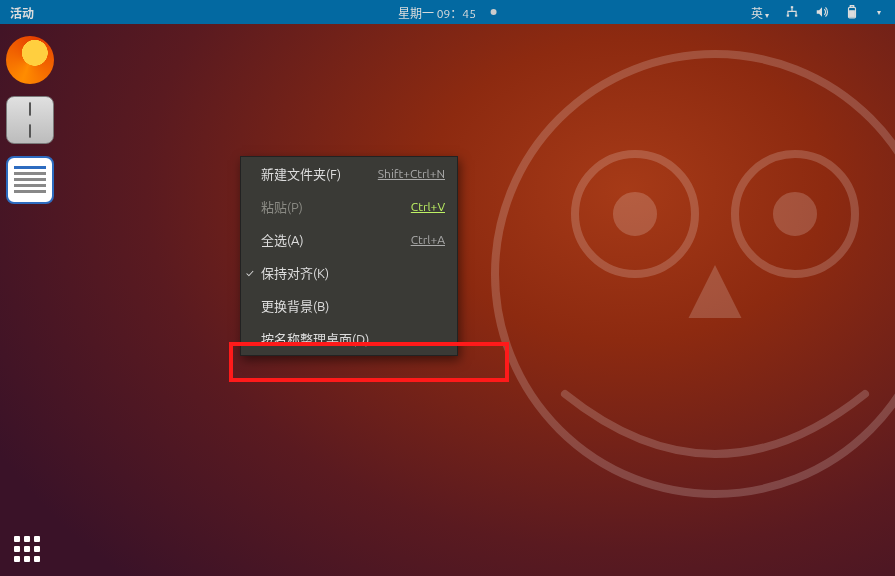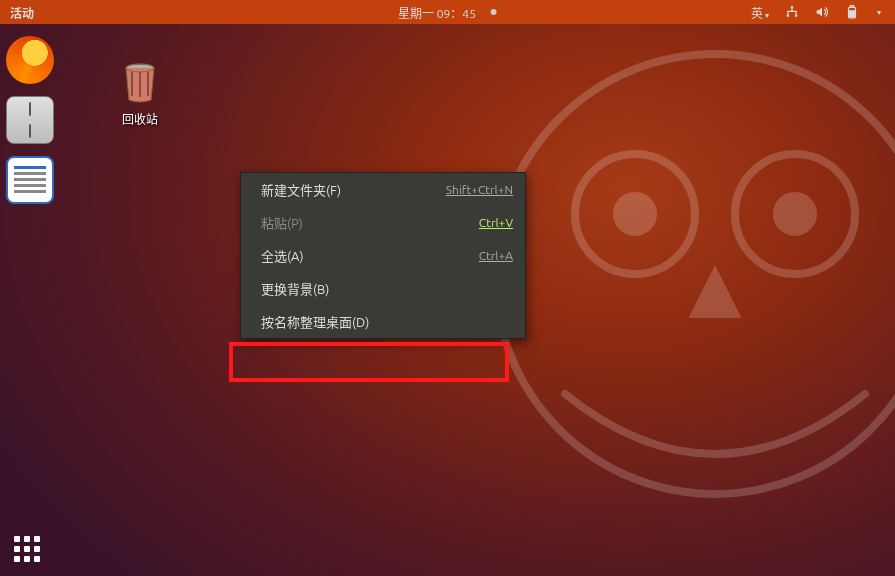--- a/index.html
+++ b/index.html
@@ -1,19 +1,19 @@
 <!DOCTYPE html>
 <html><head>
 <meta charset="utf-8">
 <style>
   * { margin: 0; padding: 0; box-sizing: border-box; font-family: "Ubuntu", "Noto Sans CJK SC", sans-serif; }
   body { width: 895px; height: 576px; overflow: hidden; position: relative; }
 
   
-  .topbar { position: absolute; top: 0; left: 0; right: 0; height: 24px; background: #c2410c; color: #ddd; display: flex; align-items: center; font-size: 12px; z-index: 10; }
+  .topbar { position: absolute; top: 0; left: 0; right: 0; height: 24px; background: #0369a1; color: #ddd; display: flex; align-items: center; font-size: 12px; z-index: 10; }
   .topbar-left { padding: 0 10px; font-weight: bold; }
   .topbar-center { position: absolute; left: 50%; transform: translateX(-50%); display: flex; align-items: center; gap: 13px; }
   .topbar-right { margin-left: auto; display: flex; align-items: center; gap: 16px; padding-right: 14px; }
   .tri-down { font-size: 8px; margin-left: 2px; }
   .tb-icon { display: inline-flex; align-items: center; }
 
   
   .desktop { position: absolute; top: 24px; left: 0; right: 0; bottom: 0; background: radial-gradient(ellipse 800px 600px at 70% 30%, #a63a17 0%, #8d2a10 25%, #5a1a20 60%, #3a1228 90%); overflow: hidden; }
   .owl { position: absolute; right: -120px; top: -30px; opacity: 0.18; }
 
@@ -26,21 +26,21 @@
   .drawer { height: 14px; margin: 4px 5px; background: #888; border-radius: 2px; border:1px solid #555; position:relative;}
   .drawer::after{content:"";position:absolute;left:40%;right:40%;top:4px;height:3px;background:#444;border-radius:2px;}
   .doc { background: #fff; border: 2px solid #2d6cc0; position: relative; }
   .doc::before { content:""; position:absolute; left:6px; right:6px; top:8px; height:3px; background:#2d6cc0; box-shadow: 0 6px 0 #888, 0 12px 0 #888, 0 18px 0 #888, 0 24px 0 #888; }
 
   
   .desktop-item { position: absolute; left: 104px; top: 36px; width: 72px; text-align: center; color: #fff; font-size: 12px; text-shadow: 1px 1px 2px #000; }
   .trash-can { width: 44px; height: 44px; margin: 0 auto 6px; position: relative; }
 
   
-  .context-menu { position: absolute; left: 240px; top: 148px; width: 286px; background: #3a3a36; border: 1px solid #222; box-shadow: 2px 4px 10px rgba(0,0,0,0.5); color: #ddd; font-size: 13px; z-index: 20; }
+  .context-menu { position: absolute; left: 240px; top: 132px; width: 218px; background: #3a3a36; border: 1px solid #222; box-shadow: 2px 4px 10px rgba(0,0,0,0.5); color: #ddd; font-size: 13px; z-index: 20; }
   .menu-item { display: flex; align-items: center; padding: 7px 12px 7px 20px; position: relative; }
   .menu-item.disabled { color: #8a8a84; }
   .menu-item .shortcut { margin-left: auto; color: #aaa; font-size: 12px; text-decoration: underline; }
   .menu-item.disabled .shortcut { color: #bef264; text-align: right; }
   .menu-item.checked::before { content: "✓"; position: absolute; left: 5px; font-size: 11px; }
   .menu-item.highlighted { background: linear-gradient(#f08a3a, #e56d1f); color: #fff; }
   .highlight-box { position: absolute; left: 229px; top: 318px; width: 280px; height: 40px; border: 4px solid #ff1a1a; z-index: 30; pointer-events: none; }
 
   
   .apps-button { position: absolute; left: 14px; bottom: 14px; display: grid; grid-template-columns: repeat(3, 6px); grid-template-rows: repeat(3, 6px); gap: 4px; }
@@ -103,44 +103,36 @@
 
   <div class="dock">
     <div class="launcher firefox"></div>
     <div class="launcher files">
       <div class="drawer"></div>
         <div class="drawer"></div>
     </div>
     <div class="launcher doc"></div>
   </div>
 
-  <div class="desktop-item">
-    <div class="trash-can">
-      <svg width="44" height="44" viewBox="0 0 44 44">
-        <ellipse cx="22" cy="8" rx="14" ry="4" fill="#b0b0b0" stroke="#666"></ellipse>
-        <path d="M8 8 L11 40 Q22 44 33 40 L36 8" fill="#d07a6a" stroke="#863"></path>
-        <path d="M14 12v24M22 12v25M30 12v24" stroke="#8a4a3a" stroke-width="2"></path>
-        <ellipse cx="22" cy="8" rx="14" ry="4" fill="none" stroke="#863"></ellipse>
-      </svg>
-    </div>
-    <div>回收站</div>
-  </div>
 
   <div class="context-menu">
     <div class="menu-item">
       <span>新建文件夹(F)</span>
       <span class="shortcut">Shift+Ctrl+N</span>
     </div>
     <div class="menu-item disabled">
       <span>粘贴(P)</span>
       <span class="shortcut">Ctrl+V</span>
     </div>
     <div class="menu-item">
       <span>全选(A)</span>
       <span class="shortcut">Ctrl+A</span>
+    </div>
+    <div class="menu-item checked">
+      <span>保持对齐(K)</span>
     </div>
     <div class="menu-item">
       <span>更换背景(B)</span>
     </div>
     <div class="menu-item">
       <span>按名称整理桌面(D)</span>
     </div>
   </div>
 
   <div class="highlight-box"></div>

